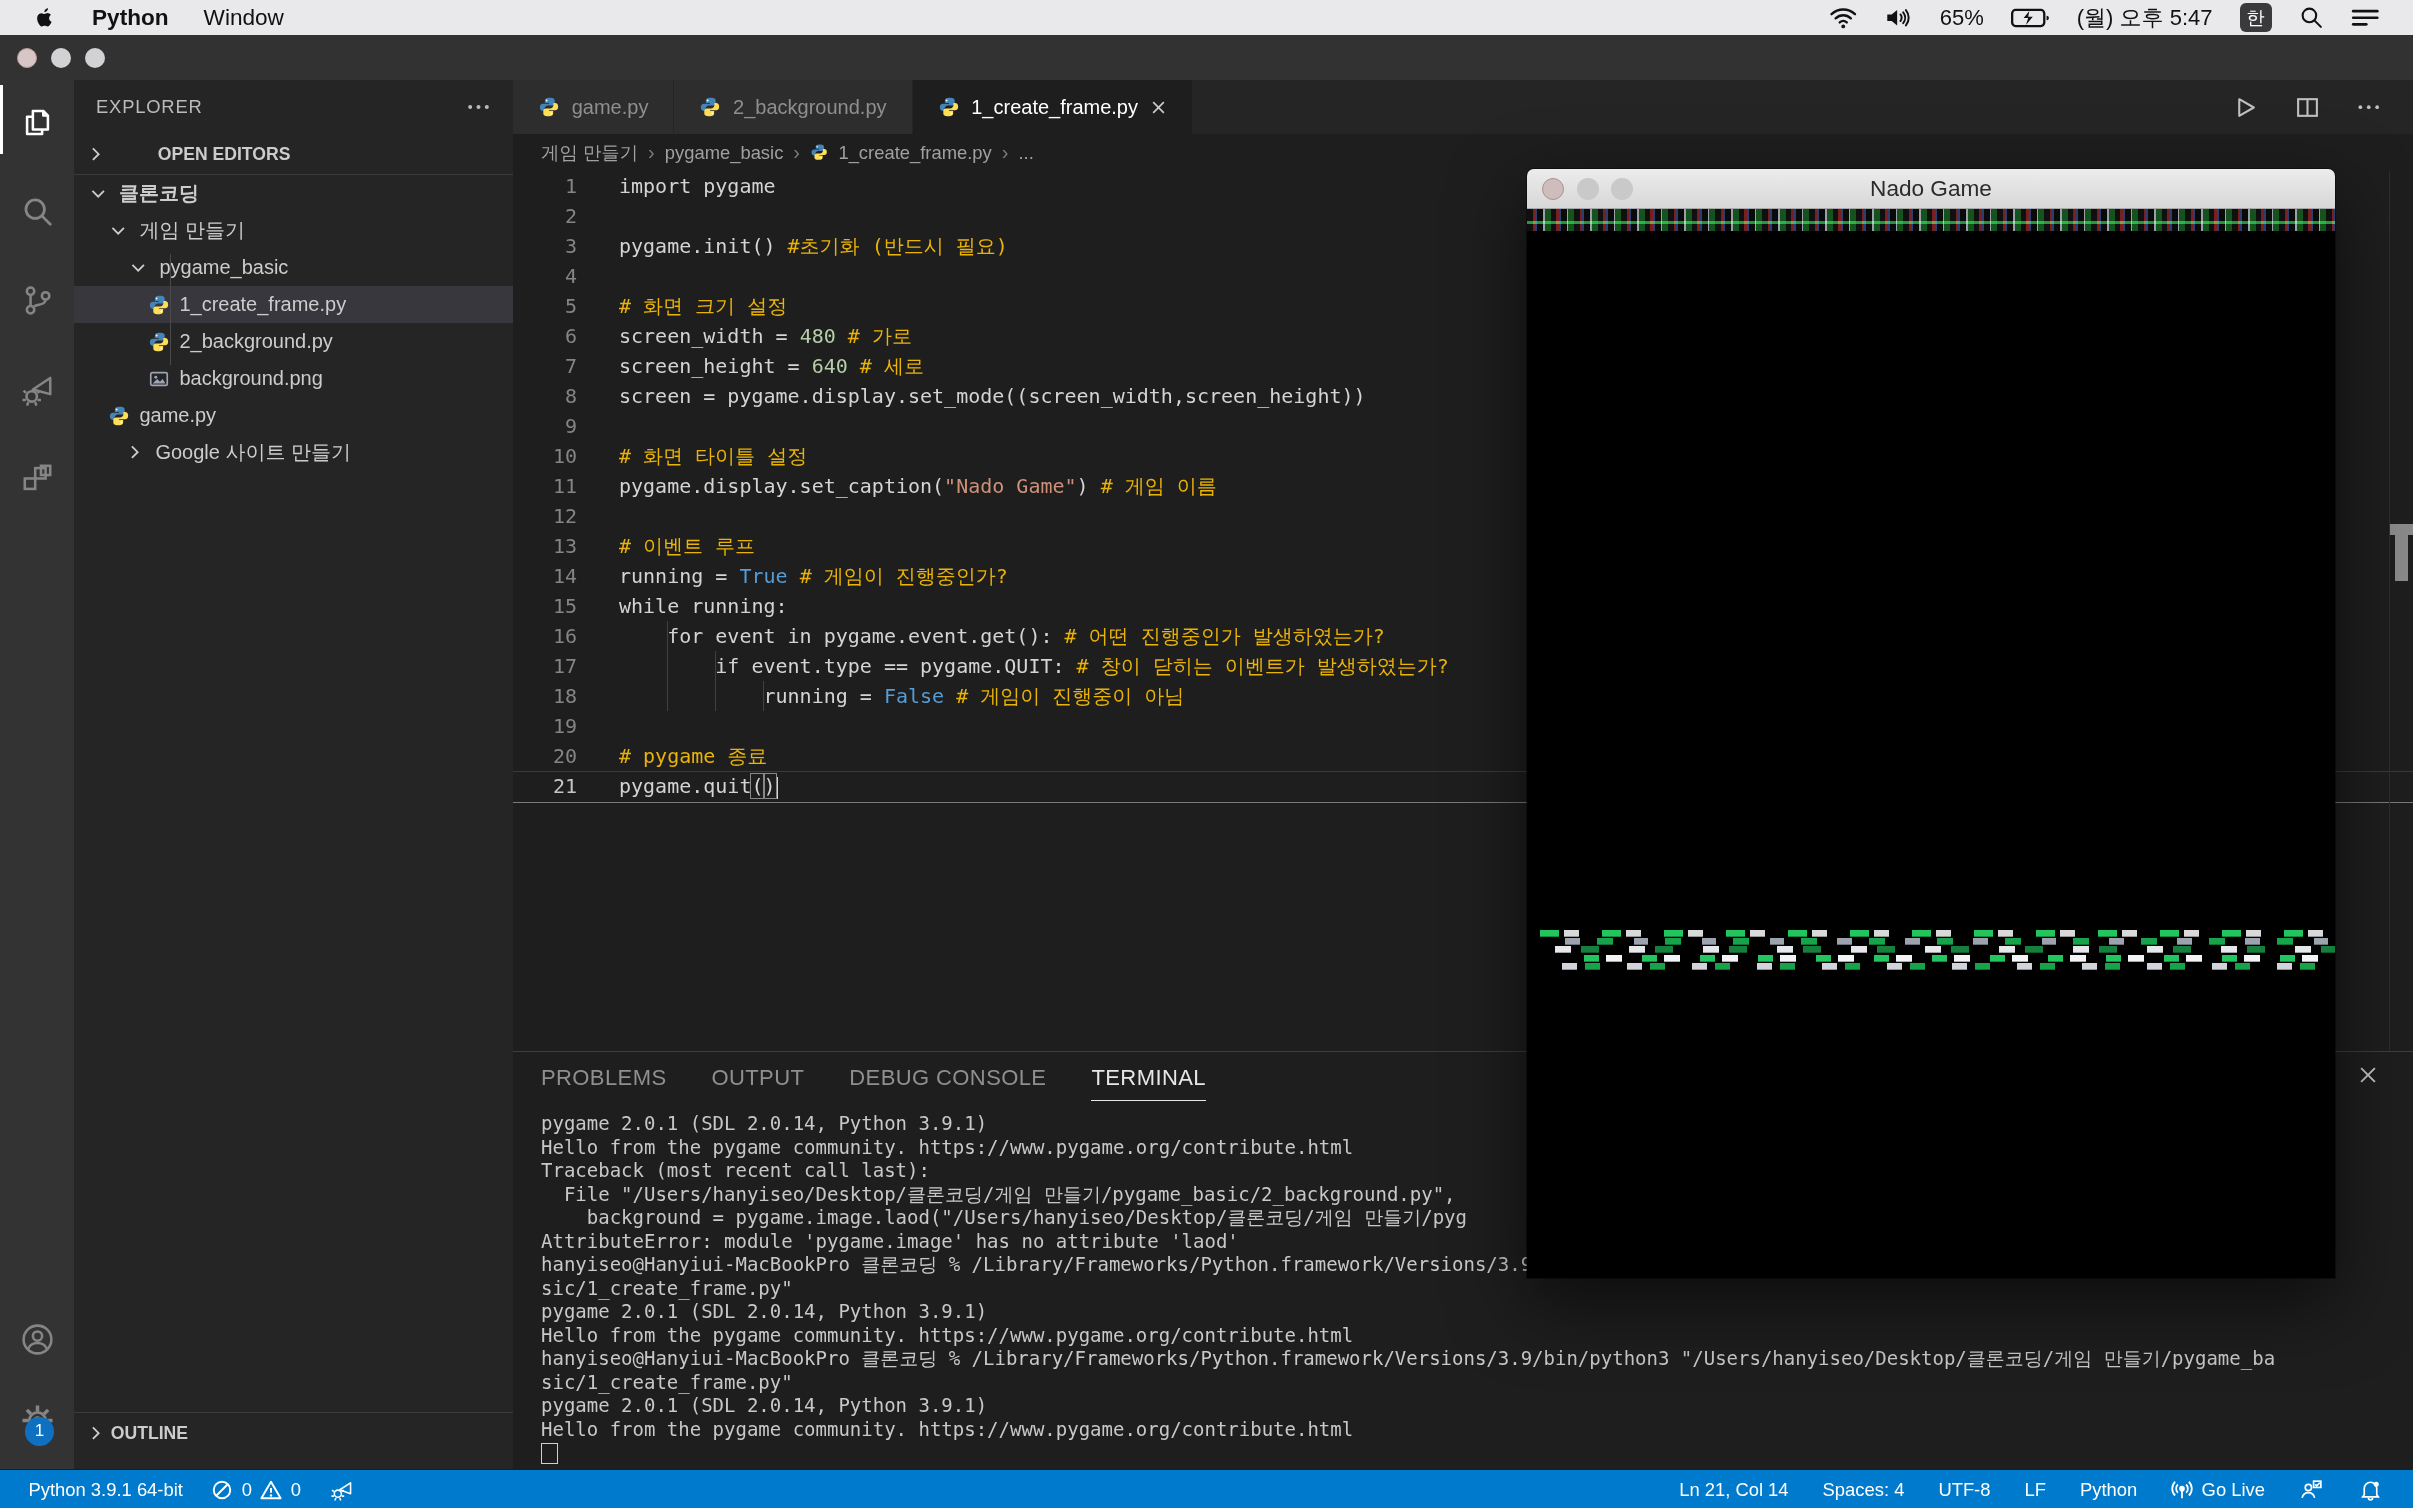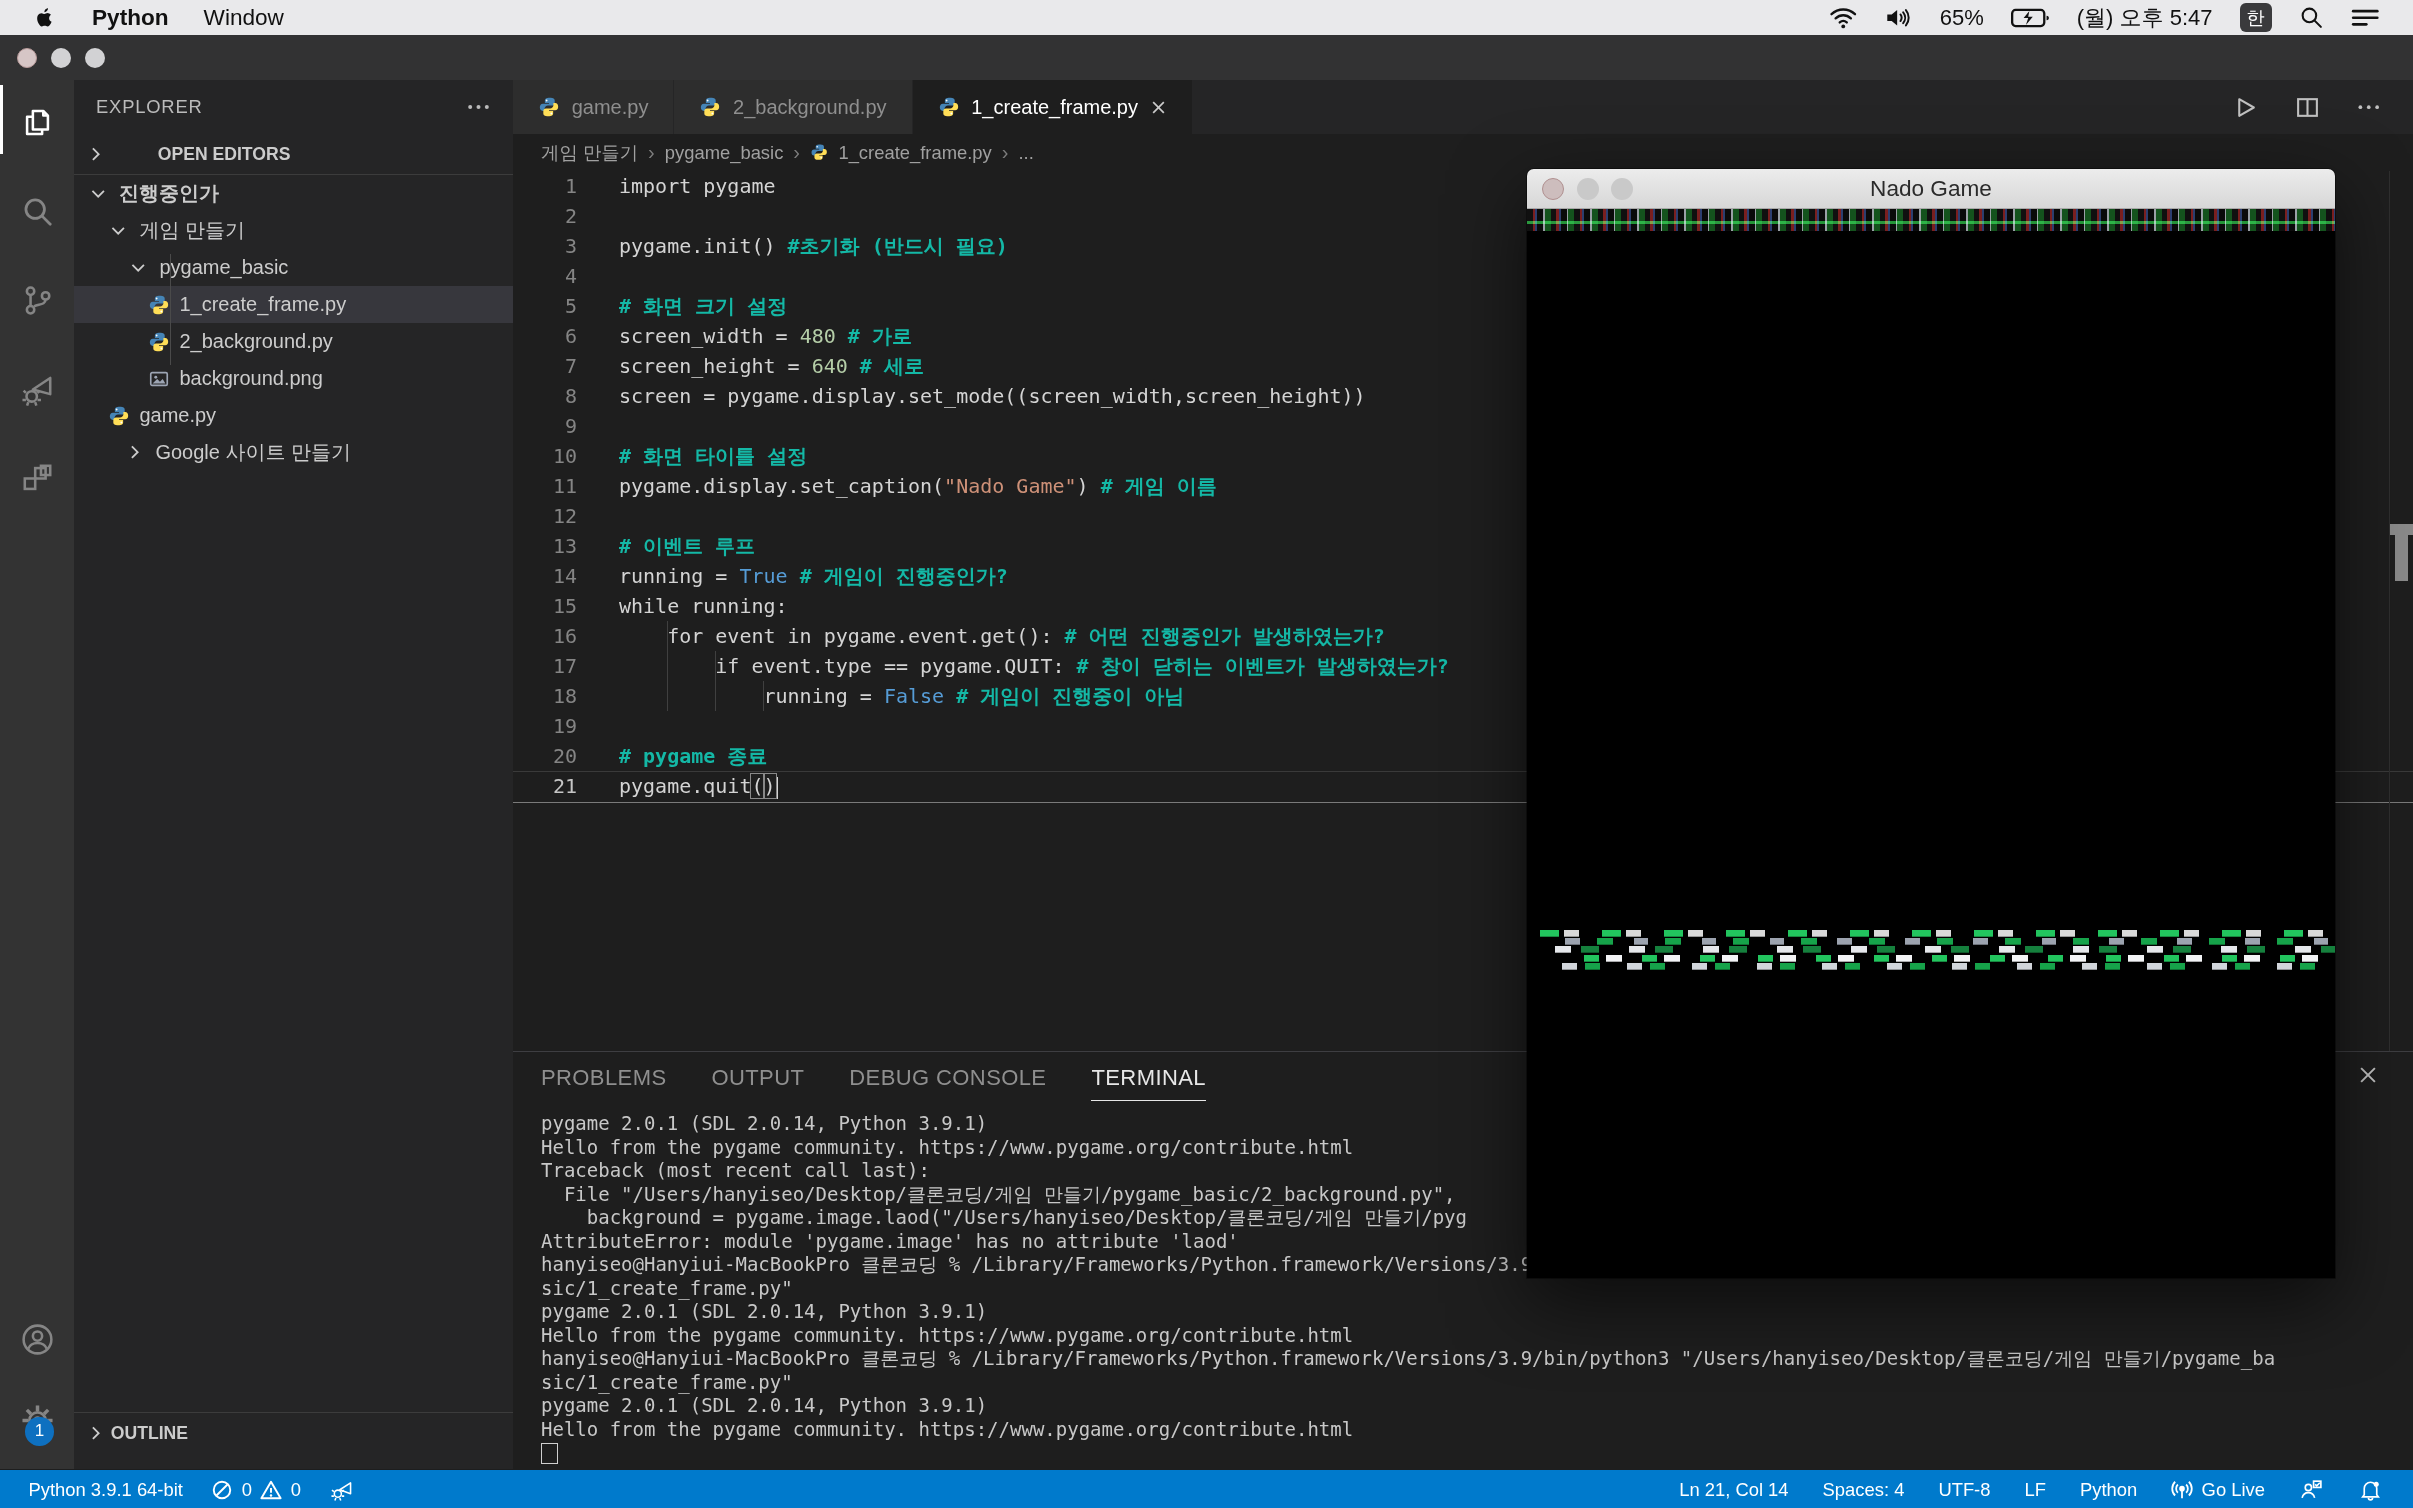--- a/index.html
+++ b/index.html
@@ -51,21 +51,21 @@
     display:flex;align-items:center;color:#a0a0a0;font-size:18.4px;padding-left:28px;box-sizing:border-box;gap:10px;}
   .bc-sep{color:#7d7d7d;font-size:20px;}
   
   .code{position:absolute;left:513px;top:171px;width:1901px;height:880px;background:#1e1e1e;
     font-family:"DejaVu Sans Mono",monospace;font-size:20px;}
   .code-line{position:relative;height:30px;line-height:30px;white-space:pre;}
   .code-line .gutter{position:absolute;left:0;width:64px;text-align:right;color:#858585;}
   .code-line .ct{position:absolute;left:106px;top:0;right:0;bottom:0;white-space:pre;}
   .code-line.current{border-top:0.8px solid #3a3a3a;border-bottom:0.8px solid #7a7a7a;line-height:28.5px;}
   .code-line.current .gutter{color:#c6c6c6;}
-  .tok-t{color:#d4d4d4;} .tok-c{color:#14b8a6;font-weight:bold;} .tok-k{color:#569cd6;}
+  .tok-t{color:#d4d4d4;} .tok-c{color:#eab308;} .tok-k{color:#569cd6;}
   .tok-s{color:#ce9178;} .tok-n{color:#b5cea8;}
   .tok-b{color:#d4d4d4;outline:0.8px solid #888888;outline-offset:-0.8px;}
   .cursor-bar{display:inline-block;width:1.7px;height:22px;background:#d4d4d4;vertical-align:middle;margin-left:0.8px;}
   .igd{position:absolute;top:0;bottom:0;width:0.8px;background:#404040;}
   
   .ed-sep{position:absolute;left:2389px;top:171px;width:0.8px;height:880px;background:#2f2f2f;}
   .sb-hstrip{position:absolute;left:2390px;top:524px;width:23.5px;height:11px;background:#8a8a8a;}
   .sb-thumb{position:absolute;left:2395px;top:535px;width:12.6px;height:46px;background:#8a8a8a;}
   
   .panel{position:absolute;left:513px;top:1051px;width:1901px;height:419px;background:#1e1e1e;border-top:0.8px solid #3e3e42;}
@@ -274,21 +274,21 @@
         </svg>
       <span>OPEN EDITORS</span>
     </div>
     <div id="tree">
         <div class="tree-row bold" style="padding-left: 11.7px;">
           <span class="tree-icon">
             <svg width="18.4" height="18.4" viewBox="0 0 16 16">
               <polyline points="3,6 8,11 13,6" fill="none" stroke="#cccccc" stroke-width="1.6"></polyline>
             </svg>
           </span>
-          <span class="lbl">진행중인가</span>
+          <span class="lbl">클론코딩</span>
         </div>
         <div class="tree-row" style="padding-left: 32px;">
           <span class="tree-icon">
             <svg width="18.4" height="18.4" viewBox="0 0 16 16">
               <polyline points="3,6 8,11 13,6" fill="none" stroke="#cccccc" stroke-width="1.6"></polyline>
             </svg>
           </span>
           <span class="lbl">게임 만들기</span>
         </div>
         <div class="tree-row" style="padding-left: 52px;">

